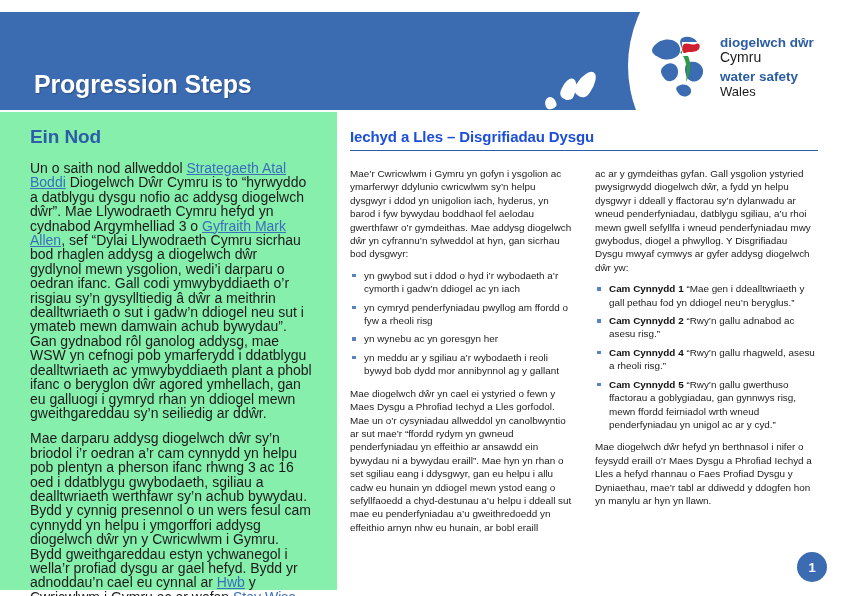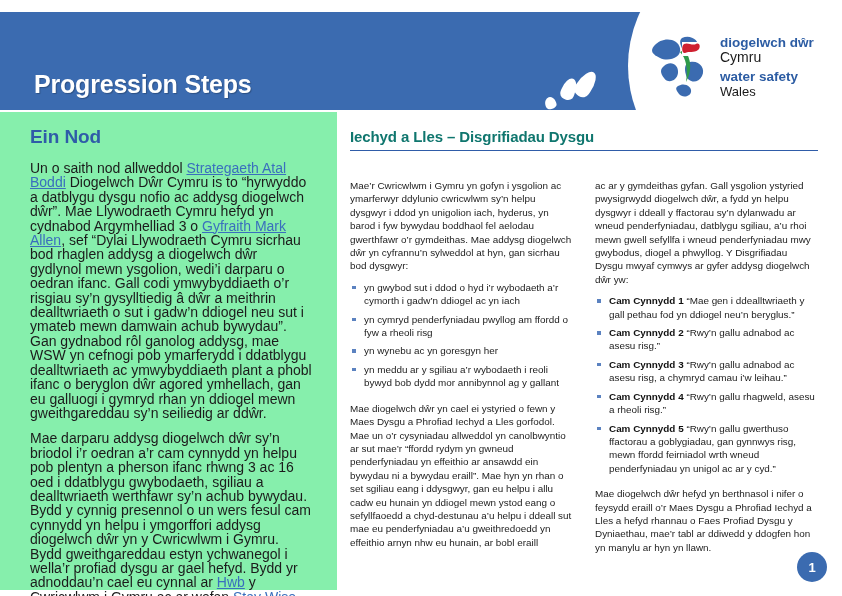--- a/index.html
+++ b/index.html
@@ -172,40 +172,40 @@
   
   .right-area {
     position: absolute;
     left: 350px;
     top: 128px;
     width: 468px;
   }
   .right-heading {
     font-size: 15px;
     font-weight: bold;
-    color: #0f766e;
+    color: #1d4ed8;
     border-bottom: 1.4px solid #2f5ca8;
     padding-bottom: 5px;
     margin: 0 0 16px 0;
     display: block;
     letter-spacing: -0.1px;
   }
   .cols {
     display: flex;
     gap: 22px;
     align-items: flex-start;
   }
   .col {
     width: 223px;
   }
   .body-para {
     font-size: 9.9px;
     line-height: 13.4px;
     color: #1b1b1b;
-    margin: 12px 0 10px 0;
+    margin: 0 0 10px 0;
   }
   .body-para.tight { margin-bottom: 8px; }
   ul.blist {
     list-style: none;
     margin: 0 0 9px 0;
     padding: 0;
   }
   ul.blist li {
     position: relative;
     padding-left: 14px;
@@ -300,21 +300,20 @@
           <li>yn meddu ar y sgiliau a’r wybodaeth i reoli bywyd bob dydd mor annibynnol ag y gallant</li>
         </ul>
         <p class="body-para">Mae diogelwch dŵr yn cael ei ystyried o fewn y Maes Dysgu a Phrofiad Iechyd a Lles gorfodol. Mae un o’r cysyniadau allweddol yn canolbwyntio ar sut mae’r “ffordd rydym yn gwneud penderfyniadau yn effeithio ar ansawdd ein bywydau ni a bywydau eraill”. Mae hyn yn rhan o set sgiliau eang i ddysgwyr, gan eu helpu i allu cadw eu hunain yn ddiogel mewn ystod eang o sefyllfaoedd a chyd-destunau a’u helpu i ddeall sut mae eu penderfyniadau a’u gweithredoedd yn effeithio arnyn nhw eu hunain, ar bobl eraill</p>
       </div>
 
       <div class="col">
         <p class="body-para tight">ac ar y gymdeithas gyfan. Gall ysgolion ystyried pwysigrwydd diogelwch dŵr, a fydd yn helpu dysgwyr i ddeall y ffactorau sy’n dylanwadu ar wneud penderfyniadau, datblygu sgiliau, a’u rhoi mewn gwell sefyllfa i wneud penderfyniadau mwy gwybodus, diogel a phwyllog. Y Disgrifiadau Dysgu mwyaf cymwys ar gyfer addysg diogelwch dŵr yw:</p>
         <ul class="blist">
           <li><b>Cam Cynnydd 1</b><span> “Mae gen i ddealltwriaeth y gall pethau fod yn ddiogel neu’n beryglus.”</span></li>
           <li><b>Cam Cynnydd 2</b><span> “Rwy’n gallu adnabod ac asesu risg.”</span></li>
-          <li><b>Cam Cynnydd 3</b><span> “Rwy’n gallu adnabod ac asesu risg, a chymryd camau i’w leihau.”</span></li>
           <li><b>Cam Cynnydd 4</b><span> “Rwy’n gallu rhagweld, asesu a rheoli risg.”</span></li>
           <li><b>Cam Cynnydd 5</b><span> “Rwy’n gallu gwerthuso ffactorau a goblygiadau, gan gynnwys risg, mewn ffordd feirniadol wrth wneud penderfyniadau yn unigol ac ar y cyd.”</span></li>
         </ul>
         <p class="body-para">Mae diogelwch dŵr hefyd yn berthnasol i nifer o feysydd eraill o’r Maes Dysgu a Phrofiad Iechyd a Lles a hefyd rhannau o Faes Profiad Dysgu y Dyniaethau, mae’r tabl ar ddiwedd y ddogfen hon yn manylu ar hyn yn llawn.</p>
       </div>
 
     </div>
   </div>
 
   <div class="page-num">1</div>

